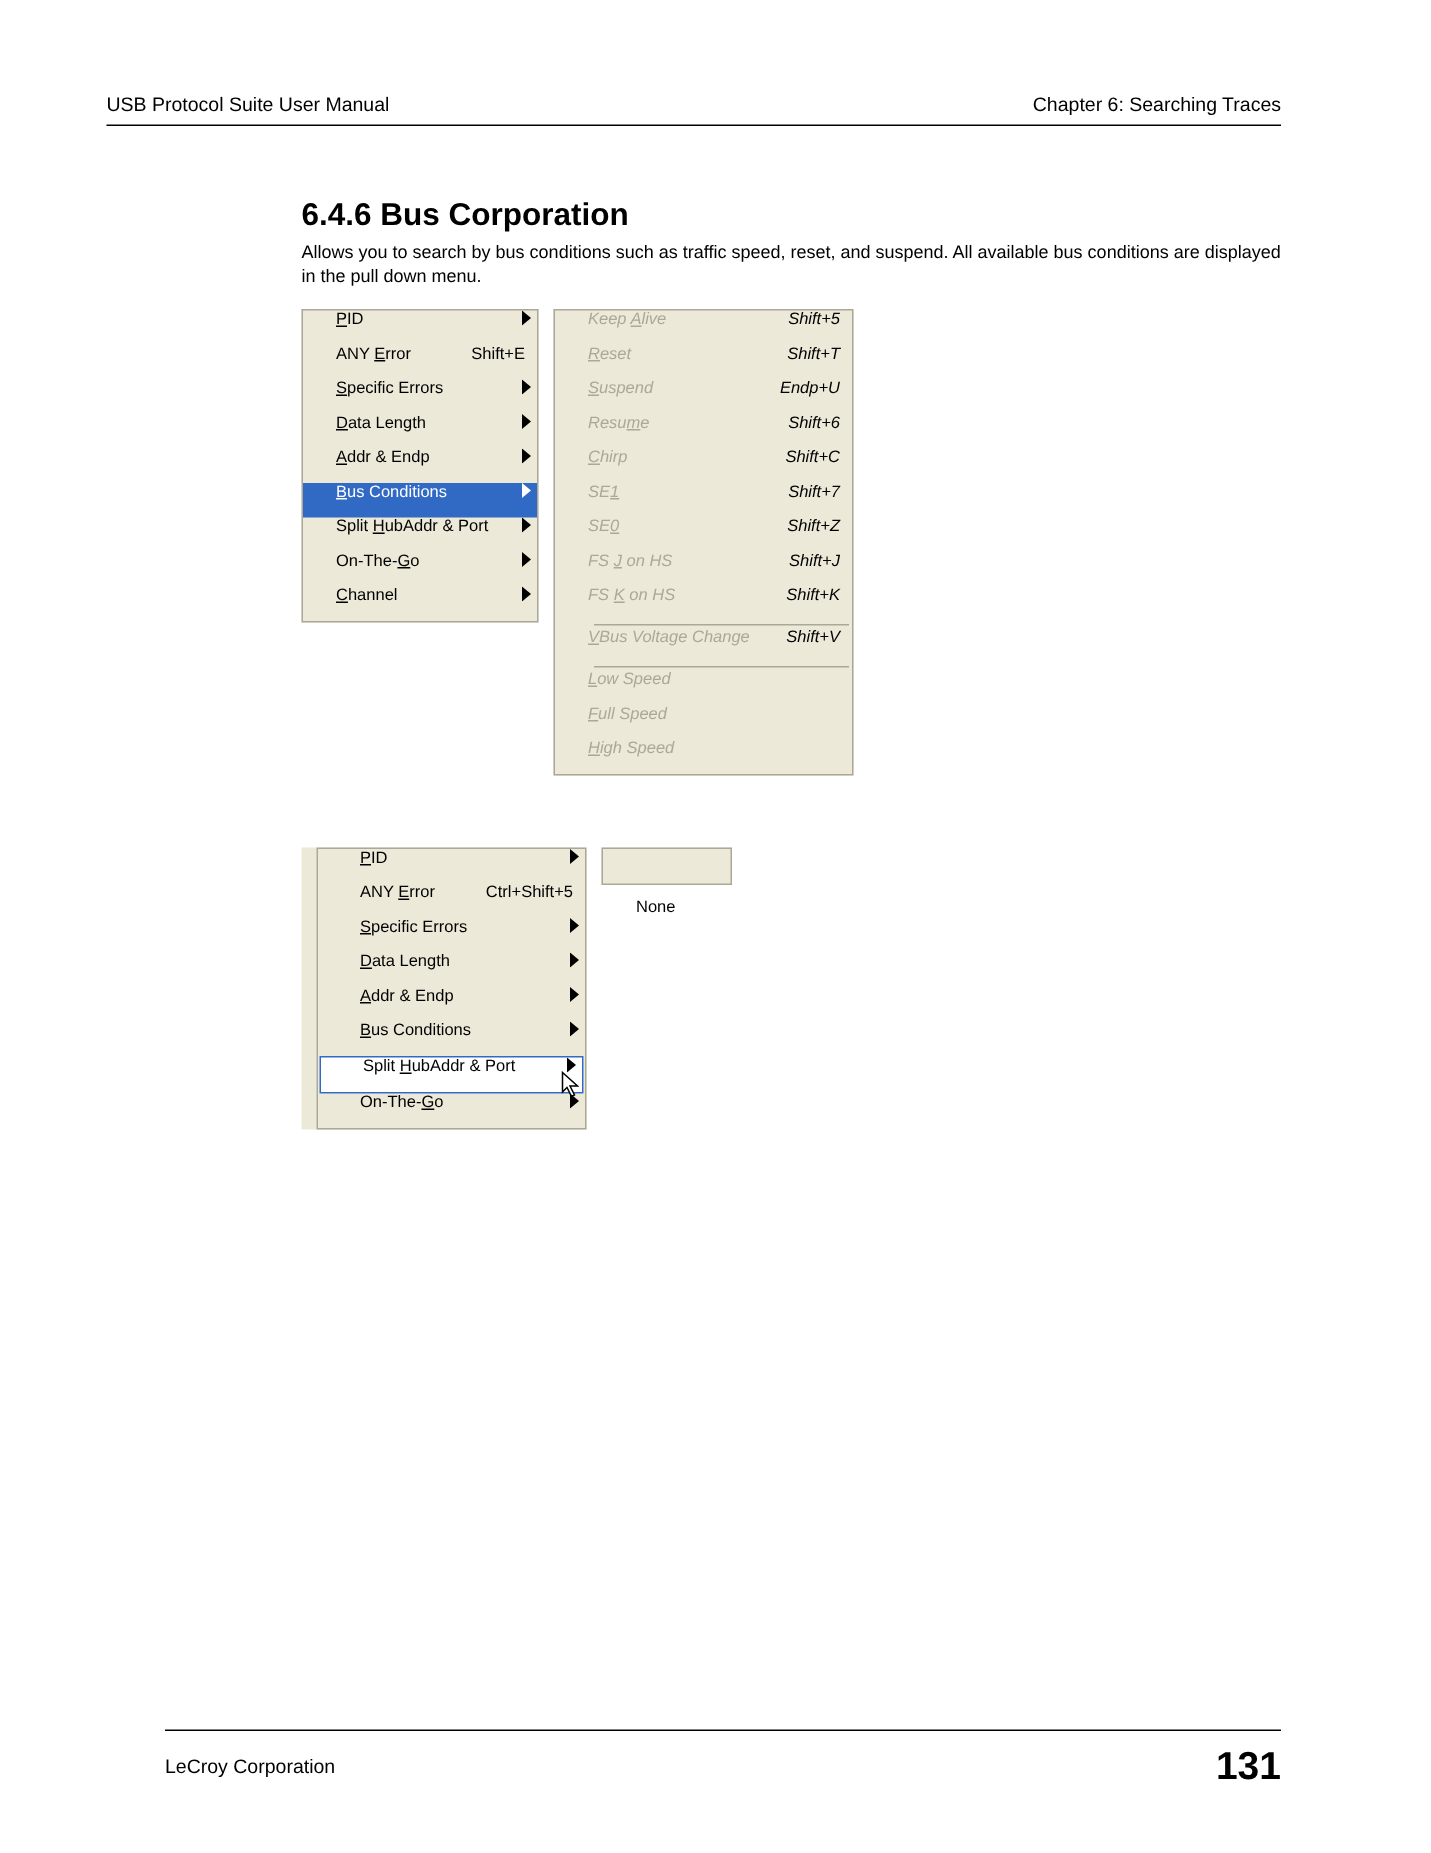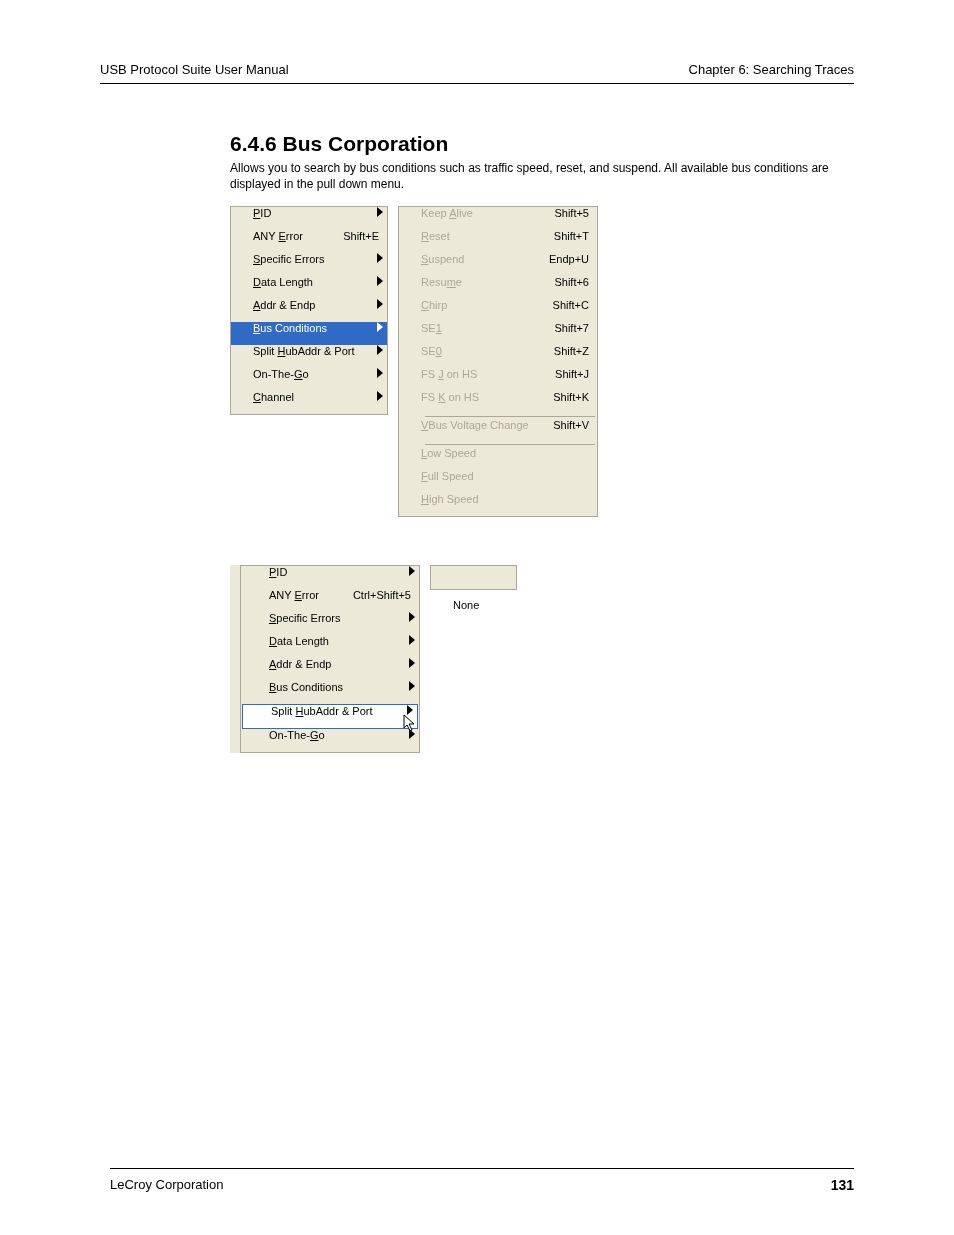--- a/index.html
+++ b/index.html
@@ -4,21 +4,21 @@
 <style>
   body {
     margin: 0;
     padding: 0;
     font-family: Arial, Helvetica, sans-serif;
     background: #fff;
     width: 954px;
     color: #000;
   }
   .page {
-    padding: 62px 100px 40px 100px;
+    padding: 62px 100px 40px 71px;
     box-sizing: border-box;
     width: 954px;
     min-height: 1235px;
     position: relative;
   }
   .header-row {
     display: flex;
     justify-content: space-between;
     font-size: 13px;
     padding-bottom: 6px;
@@ -47,21 +47,21 @@
     gap: 10px;
     margin-bottom: 48px;
   }
   .menu {
     background: #ece9d8;
     border: 1px solid #aca899;
     font-family: Tahoma, Arial, sans-serif;
     font-size: 11px;
   }
   .menu.menu-a { width: 156px; }
-  .menu.menu-b { width: 198px; }
+  .menu.menu-b { width: 198px; font-style: italic; }
   .menu.menu-c { width: 178px; }
   .menu.menu-sub { width: 85px; }
   .menu-vbar {
     width: 10px;
     background: #ece9d8;
   }
   .menu-row {
     display: flex;
     align-items: flex-start;
     height: 23px;
@@ -114,24 +114,25 @@
     right: 100px;
   }
   .footer .hr2 {
     border: none;
     border-top: 1.5px solid #000;
     margin: 0 0 8px 0;
   }
   .footer-row {
     display: flex;
     justify-content: space-between;
+    align-items: center;
     font-size: 13px;
   }
   .page-num {
-    font-size: 14px;
+    font-size: 26px;
     font-weight: bold;
   }
 </style>
 </head>
 <body>
 
 <div class="page">
   <div class="header-row">
     <span>USB Protocol Suite User Manual</span>
     <span>Chapter 6: Searching Traces</span>

